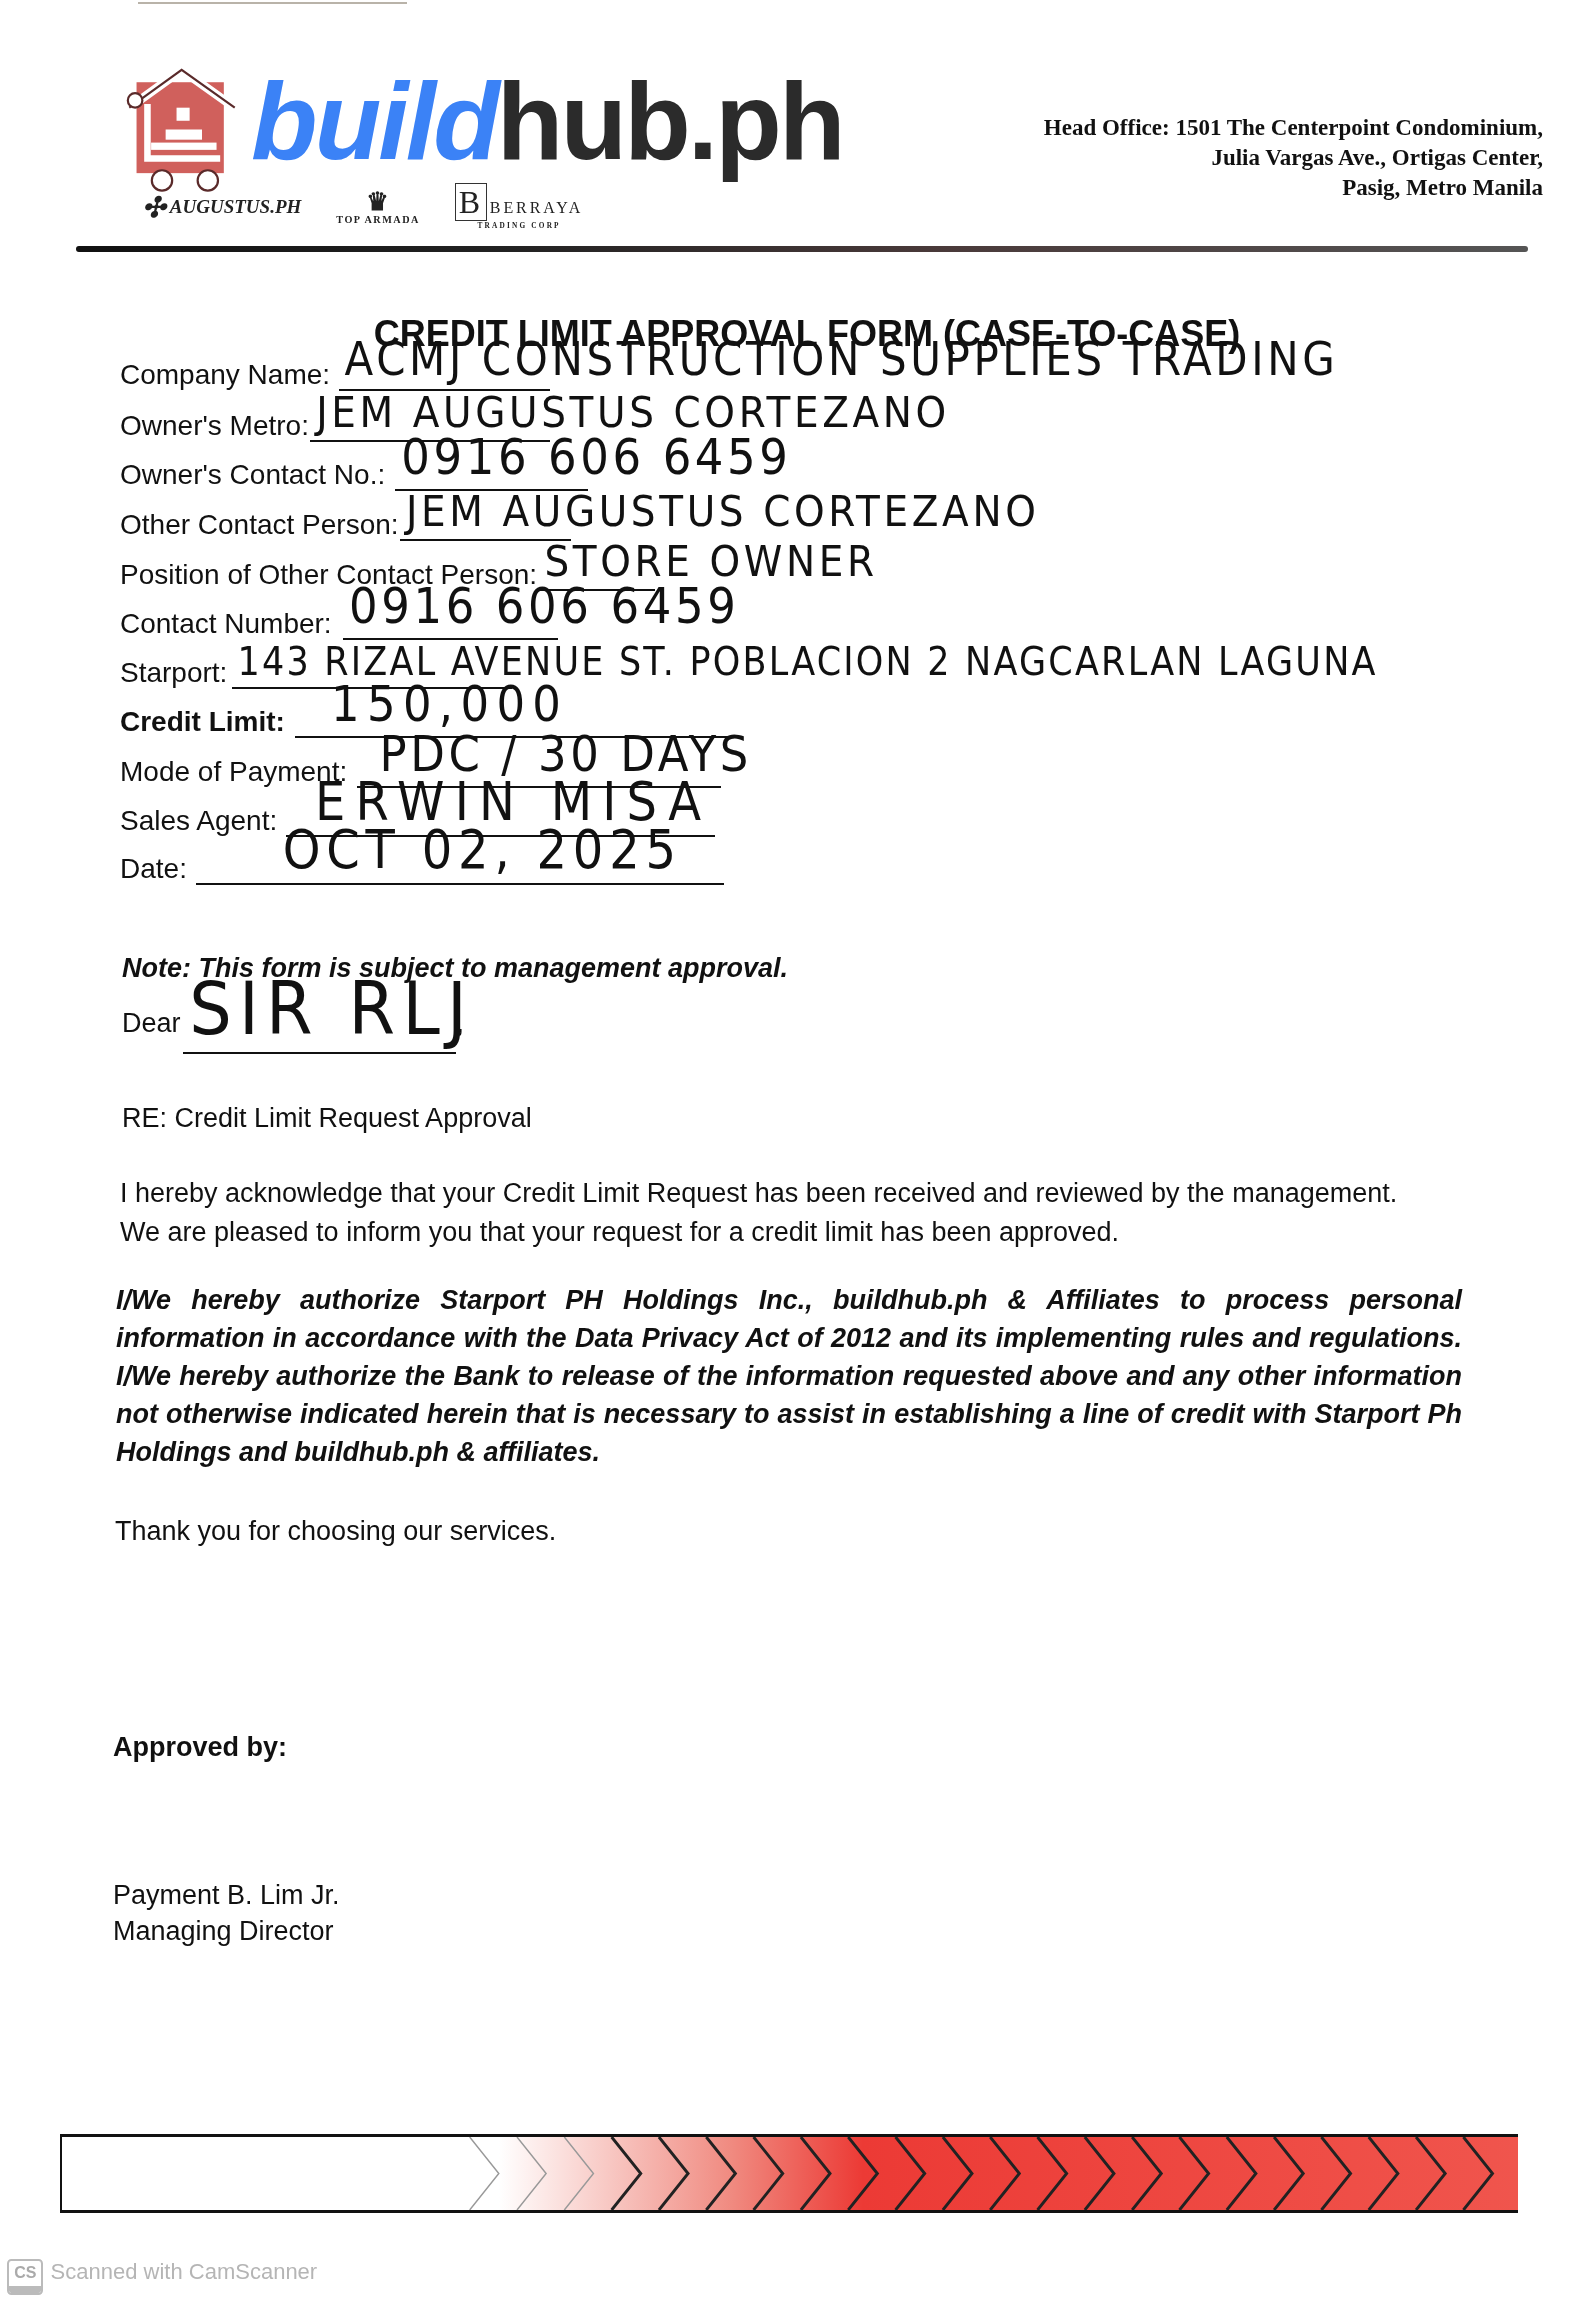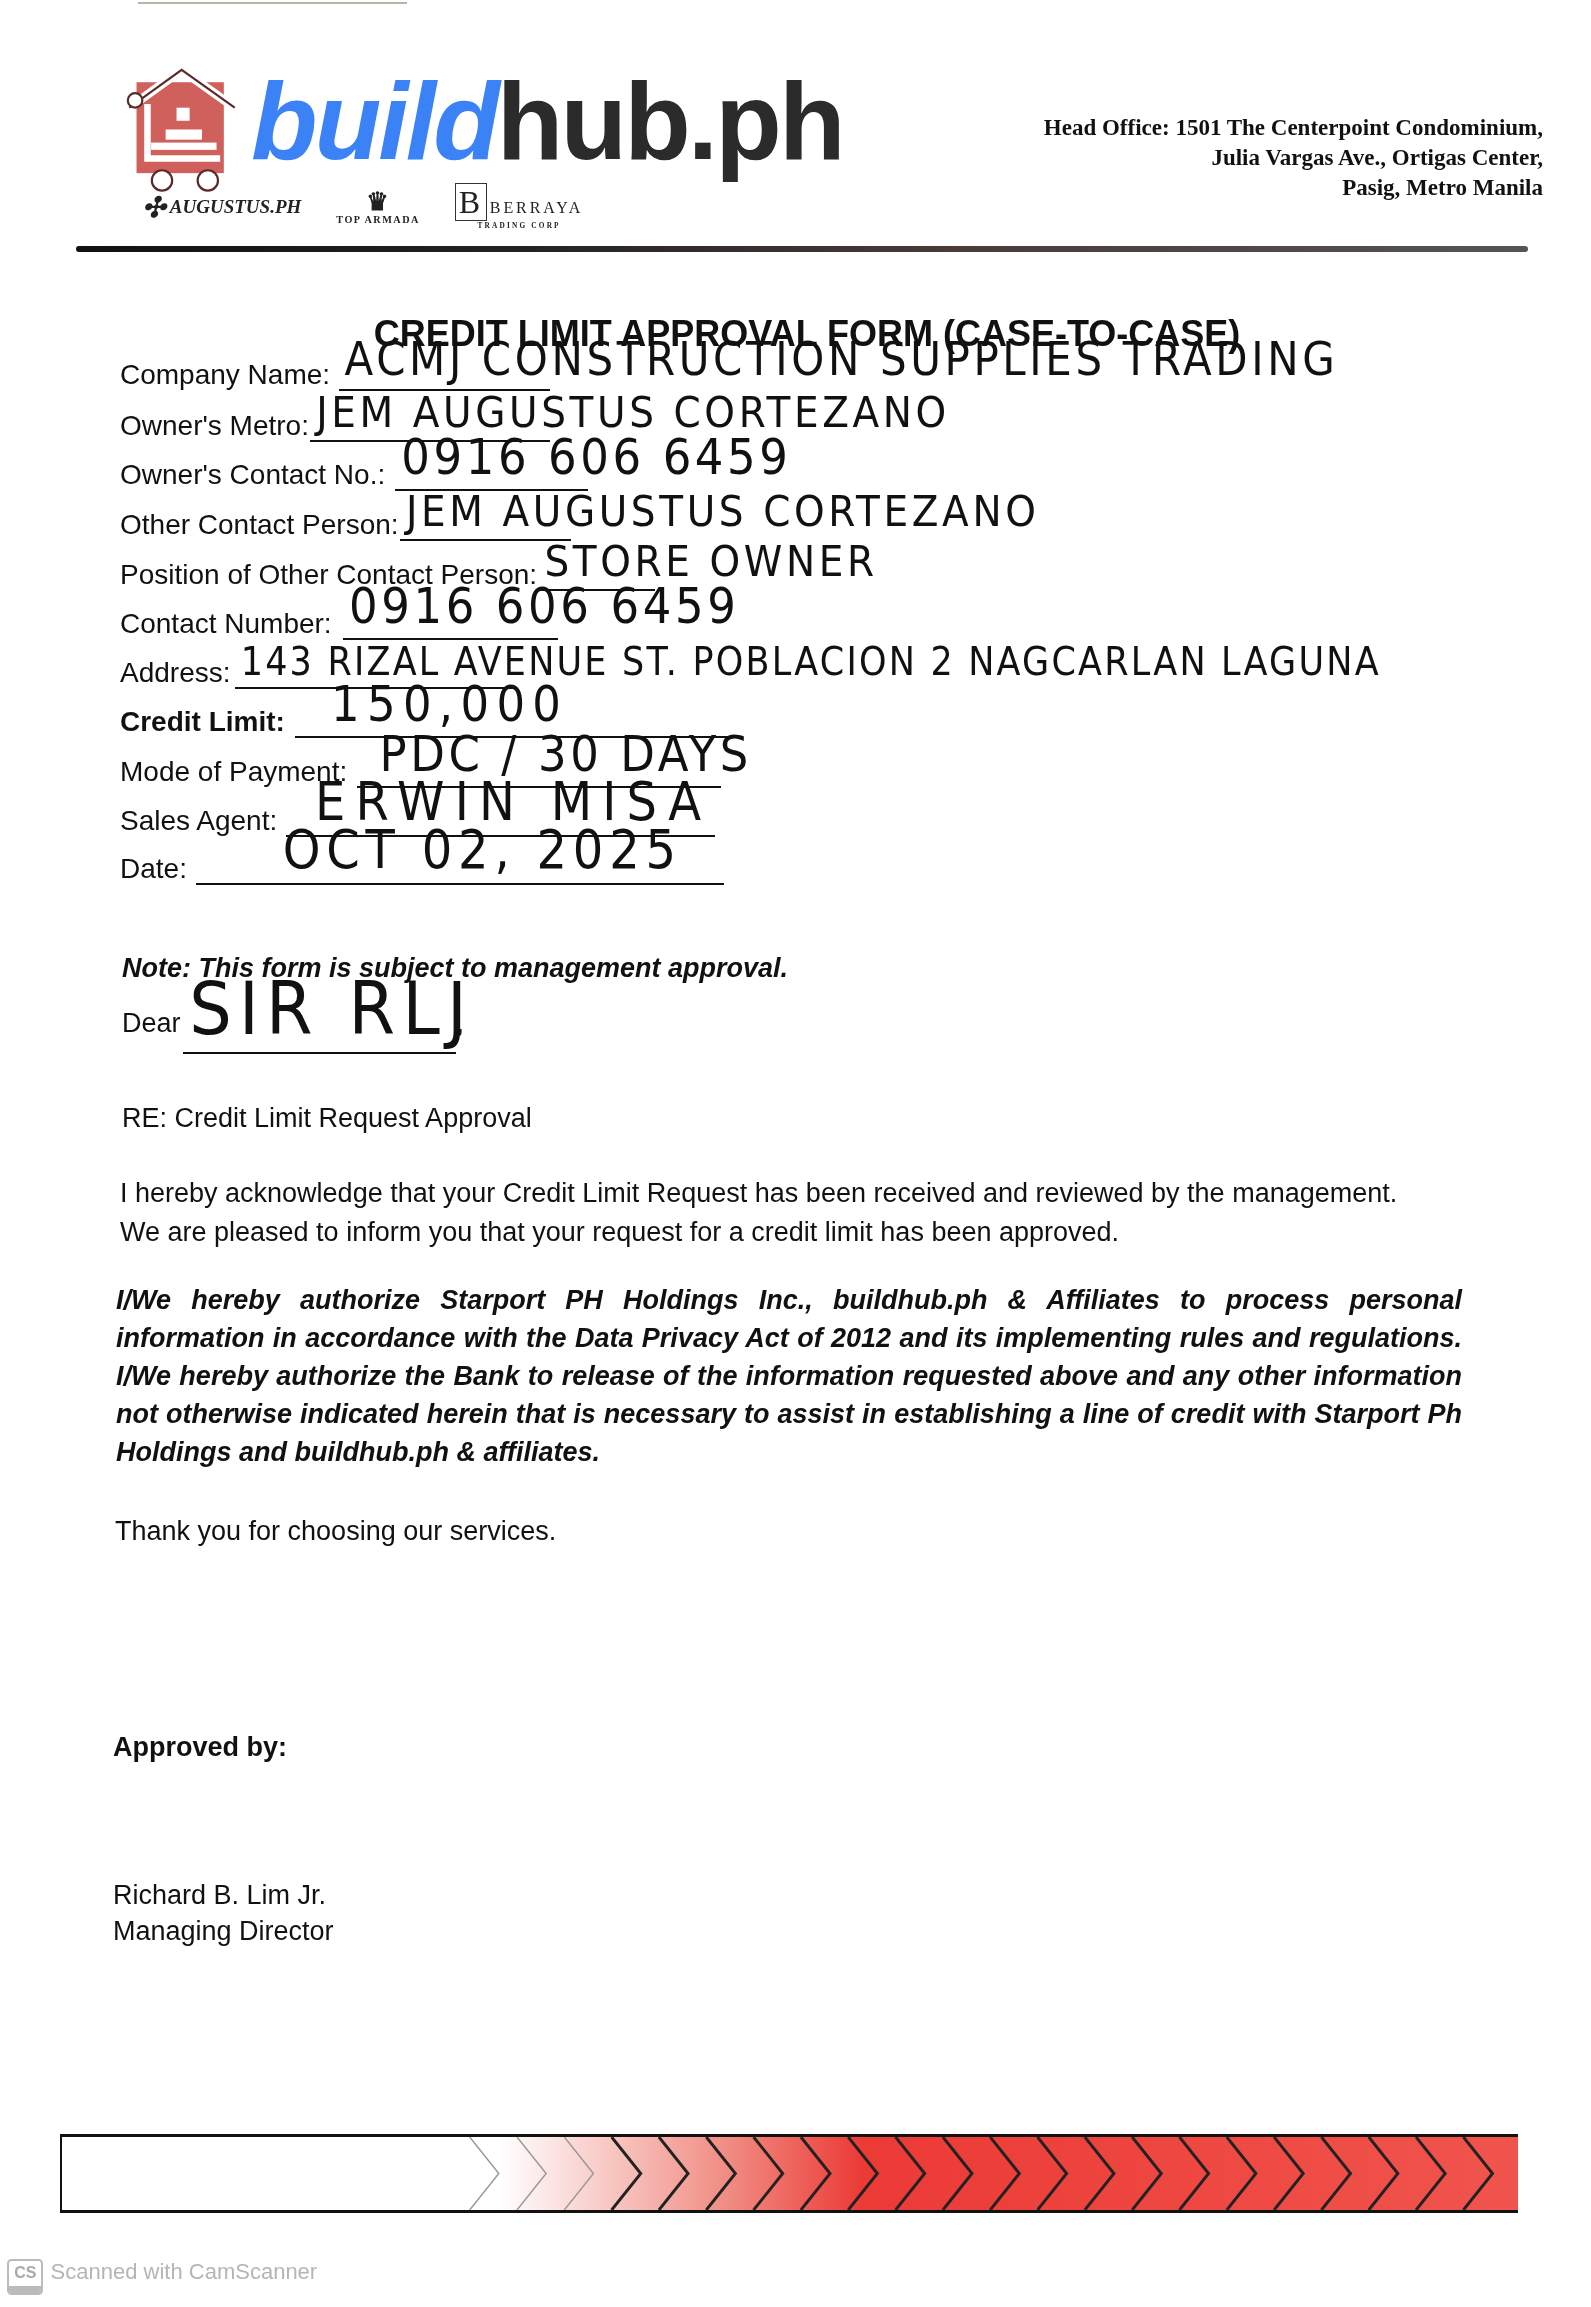--- a/index.html
+++ b/index.html
@@ -139,21 +139,21 @@
       <span class="hw">STORE OWNER</span>
     </div>
 </div>
 <div class="abs row" style="top:606px;">
   <span class="lbl">Contact Number:</span>
   <div class="fill" style="width:215px;margin-left:11.6px;">
       <span class="hw" style="font-size:45px;">0916 606 6459</span>
     </div>
 </div>
 <div class="abs row" style="top:655px;">
-  <span class="lbl">Address:</span>
+  <span class="lbl">Starport:</span>
   <div class="fill" style="width:280px;margin-left:4.4px;">
       <span class="hw" style="font-size:35px;letter-spacing:2.2px;">143 RIZAL AVENUE ST. POBLACION 2 NAGCARLAN LAGUNA</span>
     </div>
 </div>
 <div class="abs row" style="top:704px;">
   <span class="lbl bold">Credit Limit:</span>
   <div class="fill" style="width:448px;margin-left:10.2px;">
       <span class="hw" style="left:36px;font-size:45px;letter-spacing:7.3px;">150,000</span>
     </div>
 </div>
@@ -191,21 +191,21 @@
 <div class="abs ack">
   <div>I hereby acknowledge that your Credit Limit Request has been received and reviewed by the management.</div>
   <div>We are pleased to inform you that your request for a credit limit has been approved.</div>
 </div>
 
 <div class="abs auth">I/We hereby authorize Starport PH Holdings Inc., buildhub.ph &amp; Affiliates to process personal information in accordance with the Data Privacy Act of 2012 and its implementing rules and regulations. I/We hereby authorize the Bank to release of the information requested above and any other information not otherwise indicated herein that is necessary to assist in establishing a line of credit with Starport Ph Holdings and buildhub.ph &amp; affiliates.</div>
 
 <div class="abs thanks">Thank you for choosing our services.</div>
 
 <div class="abs approved">Approved by:</div>
-<div class="abs signer-name">Richard B. Lim Jr.</div>
+<div class="abs signer-name">Payment B. Lim Jr.</div>
 <div class="abs signer-title">Managing Director</div>
 
 <div class="abs band">
   <svg id="band-svg" viewBox="0 0 2000 100" preserveAspectRatio="none">
     <defs>
       <linearGradient id="fade" x1="0" x2="1" y1="0" y2="0">
         <stop offset="0" stop-color="#ffffff"></stop>
         <stop offset="0.3" stop-color="#ffffff"></stop>
         <stop offset="0.46" stop-color="#f08a80"></stop>
         <stop offset="0.55" stop-color="#ec3a35"></stop>

